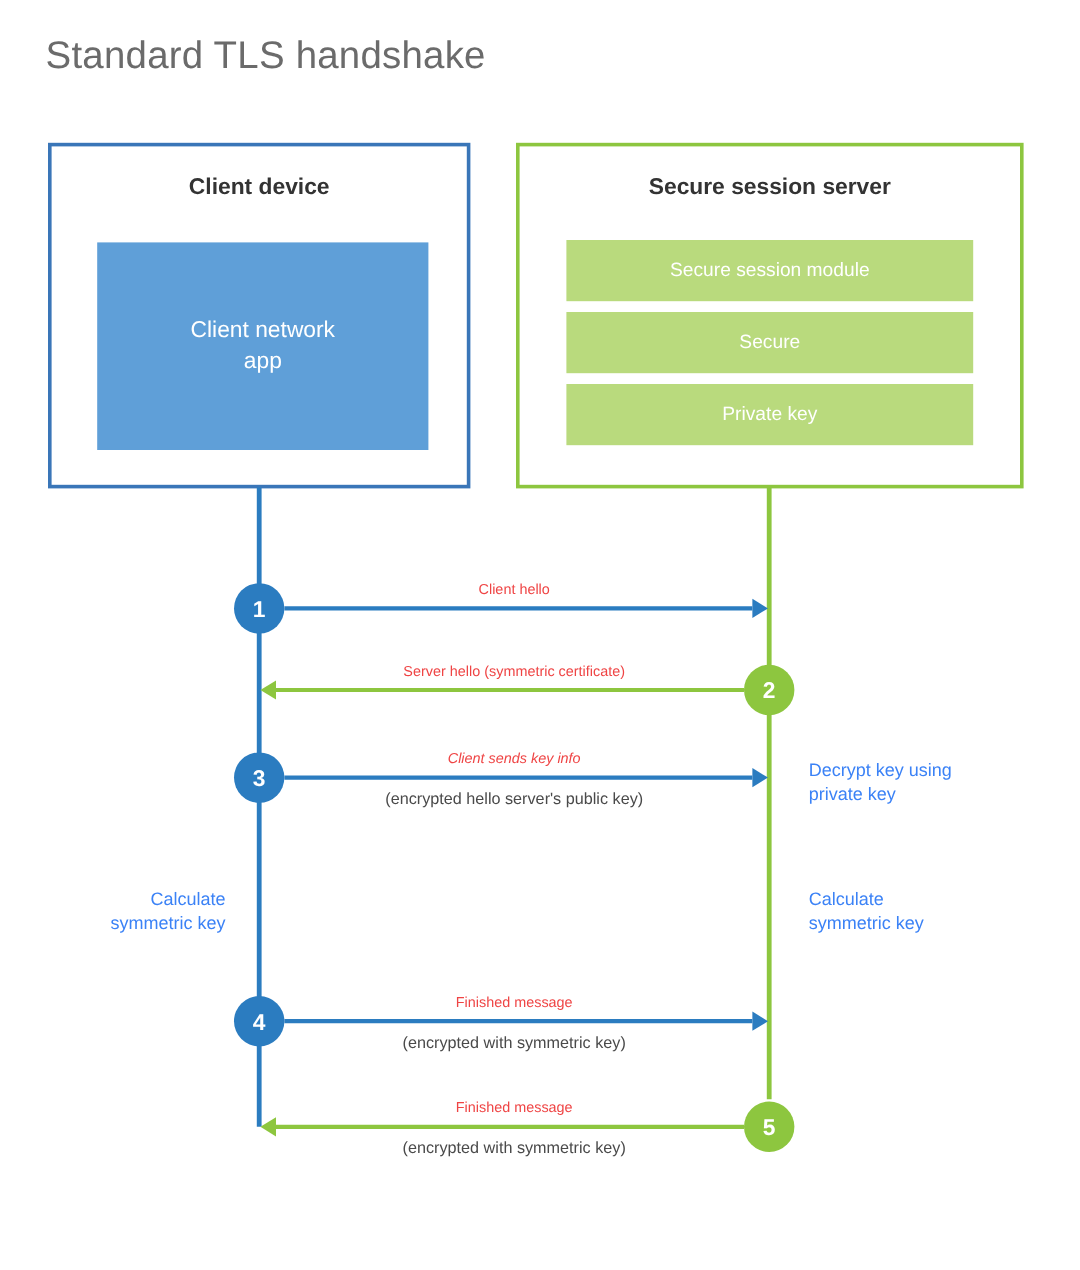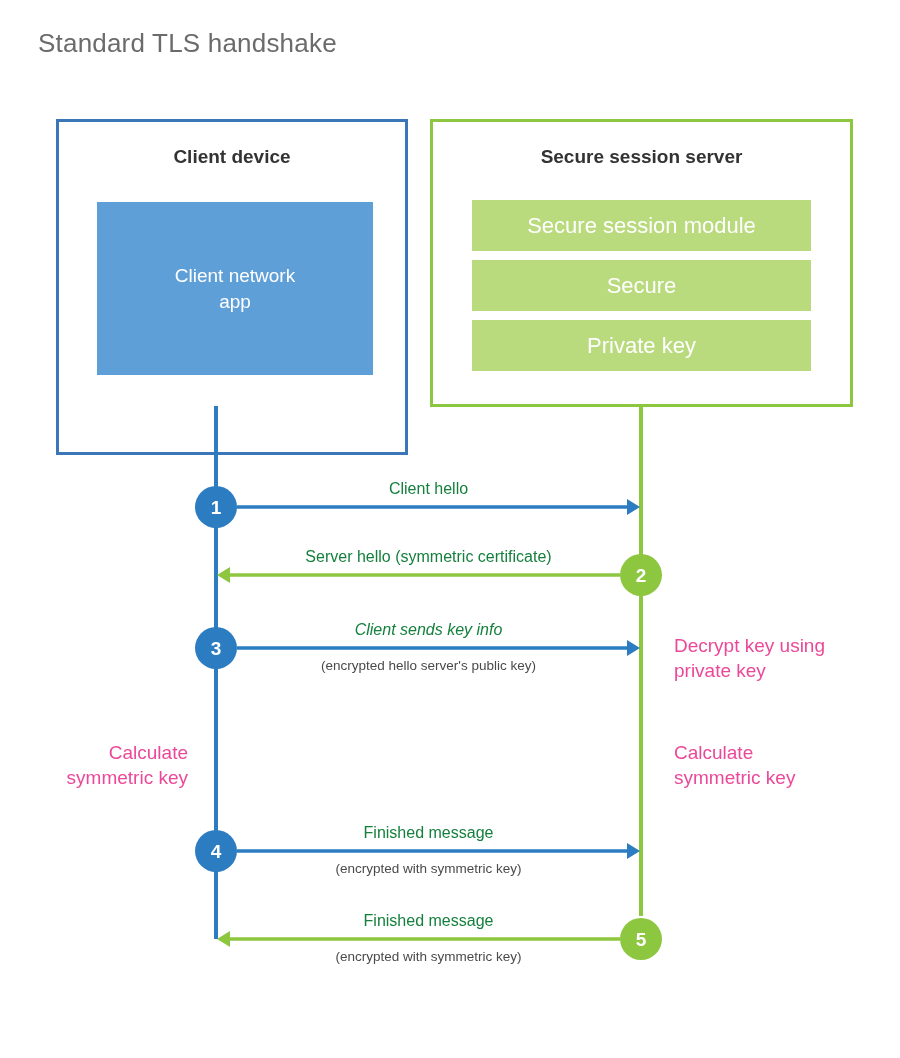--- a/index.html
+++ b/index.html
@@ -17,38 +17,38 @@
   }
   #diagram-root {
     position: relative;
     width: 900px;
     height: 1058px;
   }
   .page-title {
     position: absolute;
     left: 38px;
     top: 28px;
-    font-size: 26px;
+    font-size: 32px;
     font-weight: 300;
     color: #6b6b6b;
     letter-spacing: 0.2px;
     white-space: nowrap;
   }
 
   
   .party-box {
     position: absolute;
     background: #ffffff;
     box-sizing: border-box;
   }
   .party-box.client {
-    left: 56px;
+    left: 40px;
     top: 119px;
     width: 352px;
-    height: 336px;
+    height: 288px;
     border: 3px solid #3a76b8;
   }
   .party-box.server {
     left: 430px;
     top: 119px;
     width: 423px;
     height: 288px;
     border: 3px solid #8dc63f;
   }
   .party-title {
@@ -80,21 +80,21 @@
     left: 39px;
     top: 78px;
     width: 339px;
     display: flex;
     flex-direction: column;
     gap: 9px;
   }
   .server-module {
     background: #b9da7d;
     color: #ffffff;
-    font-size: 22px;
+    font-size: 16px;
     height: 51px;
     display: flex;
     align-items: center;
     justify-content: center;
     text-align: center;
   }
 
   
   #wire-layer {
     position: absolute;
@@ -106,37 +106,37 @@
   .step-num {
     font-family: "Liberation Sans", sans-serif;
     font-size: 19px;
     font-weight: bold;
     fill: #ffffff;
   }
 
   
   .msg-label {
     position: absolute;
-    font-size: 16px;
-    color: #15803d;
+    font-size: 12px;
+    color: #ef4444;
     white-space: nowrap;
     transform: translate(-50%, -100%);
   }
   .msg-sublabel {
     position: absolute;
     font-size: 13.5px;
     color: #4a4a4a;
     text-align: center;
     white-space: nowrap;
     transform: translate(-50%, 0);
   }
   .side-note {
     position: absolute;
-    font-size: 19px;
-    color: #ec4899;
+    font-size: 15px;
+    color: #3b82f6;
     line-height: 1.32;
     white-space: pre;
   }
   .side-note.left-note {
     text-align: right;
     transform: translate(-100%, 0);
   }
   .side-note.right-note {
     text-align: left;
   }

